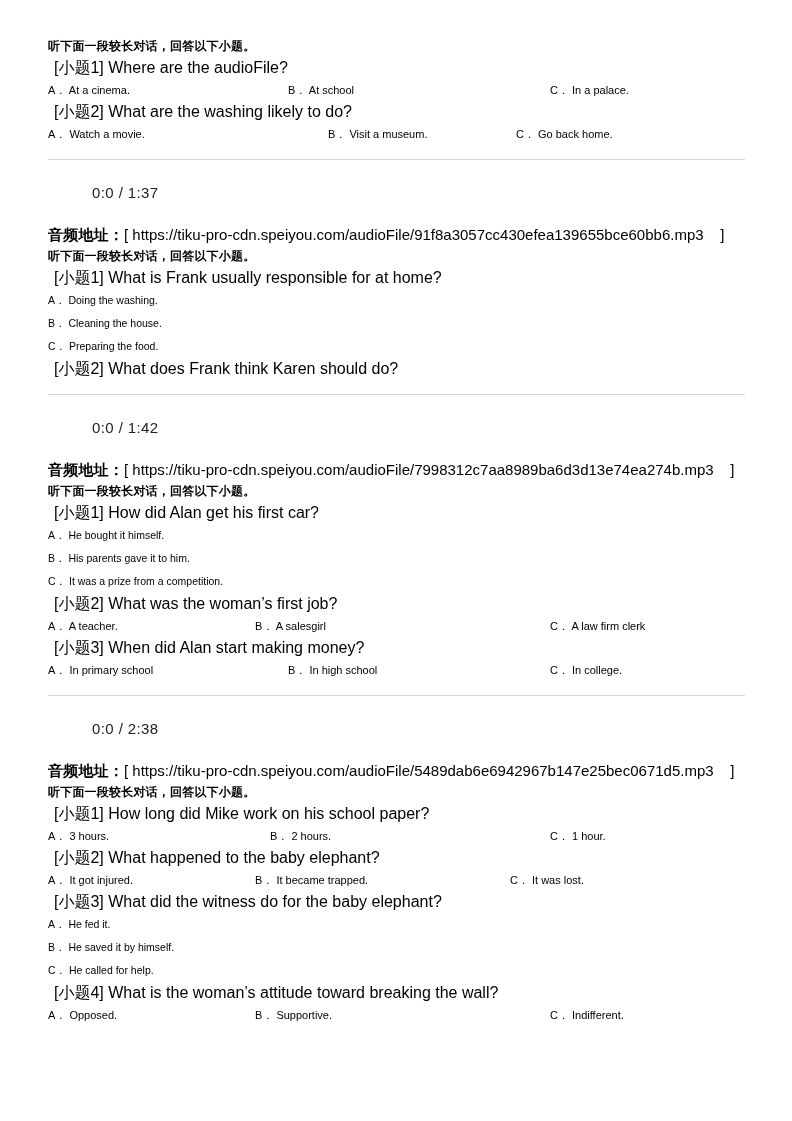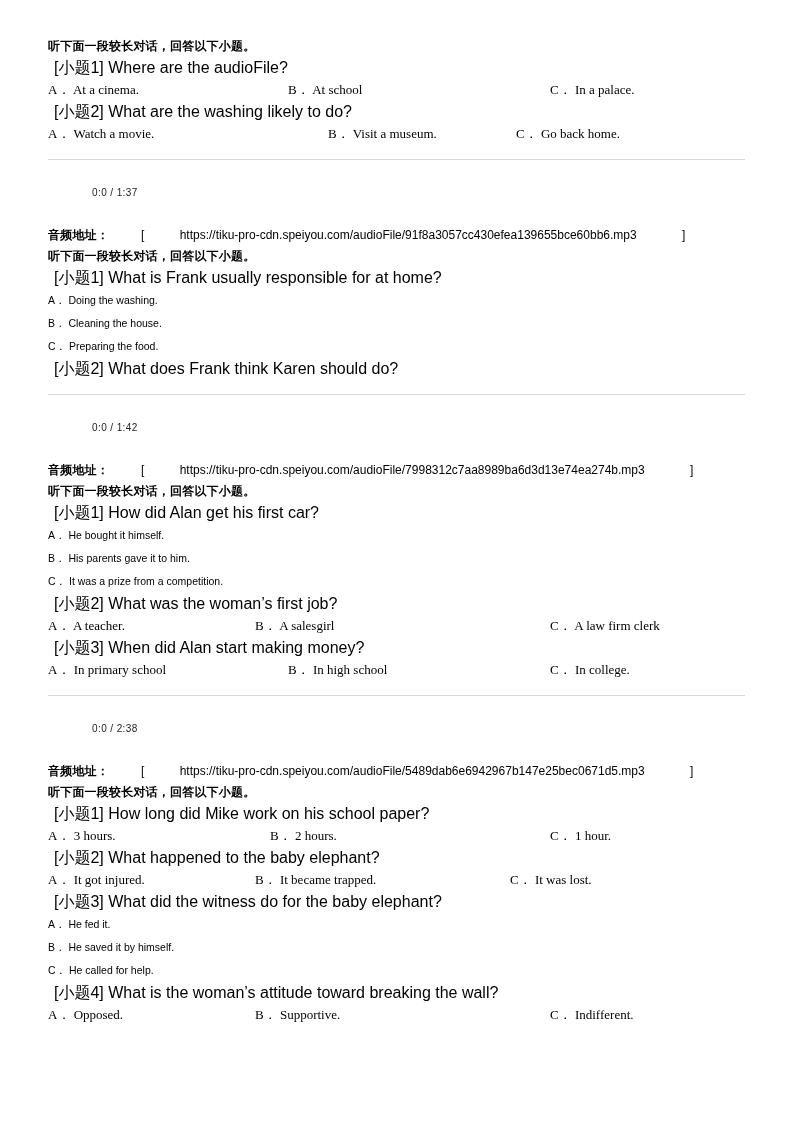--- a/index.html
+++ b/index.html
@@ -56,24 +56,23 @@
   }
   .qlabel { white-space: pre; }
 
   .opts {
     position: relative;
     height: 22px;
   }
   .opt {
     position: absolute;
     top: 0;
-    font-size: 13px;
+    font-size: 11px;
     line-height: 22px;
     white-space: pre;
-    font-family: Liberation Serif, serif;
   }
   .opt.col-a { left: 0px; }
   .opt.col-b { left: 207px; }
   .opt.col-c { left: 455px; }
   .opt.col-c-2 { left: 462px; }
   .opt.col-b-3 { left: 240px; text-align: center; }
   .opt.col-c-3 { left: 502px; }
   .opt.col-b-4 { left: 280px; }
   .opt.col-c-4 { left: 468px; }
   .opt.col-b-5 { left: 222px; }
@@ -101,44 +100,43 @@
     height: 26px;
     width: 300px;
   }
   .play-btn {
     width: 0;
     height: 0;
     margin-right: 8px;
     visibility: hidden;
   }
   .time-display {
-    font-size: 10px;
+    font-size: 15px;
     font-family: "Liberation Sans", "DejaVu Sans", sans-serif;
     color: #222;
     letter-spacing: 0.4px;
     white-space: pre;
   }
 
   .divider {
     border: 0;
     border-top: 1px solid #d8d8d8;
     margin: 0;
     width: 697px;
     height: 0;
   }
   .spacer-before-divider { height: 14px; }
 
   .audio-addr {
-    font-size: 12px;
+    font-size: 15px;
     line-height: 1.2;
     height: 22px;
     display: flex;
     align-items: center;
     white-space: pre;
-    gap: 32px;
   }
   .audio-addr .label {
     font-weight: bold;
     letter-spacing: 0.2px;
   }
   .audio-addr .url { font-weight: normal; }
 </style>
 </head>
 <body>
 

